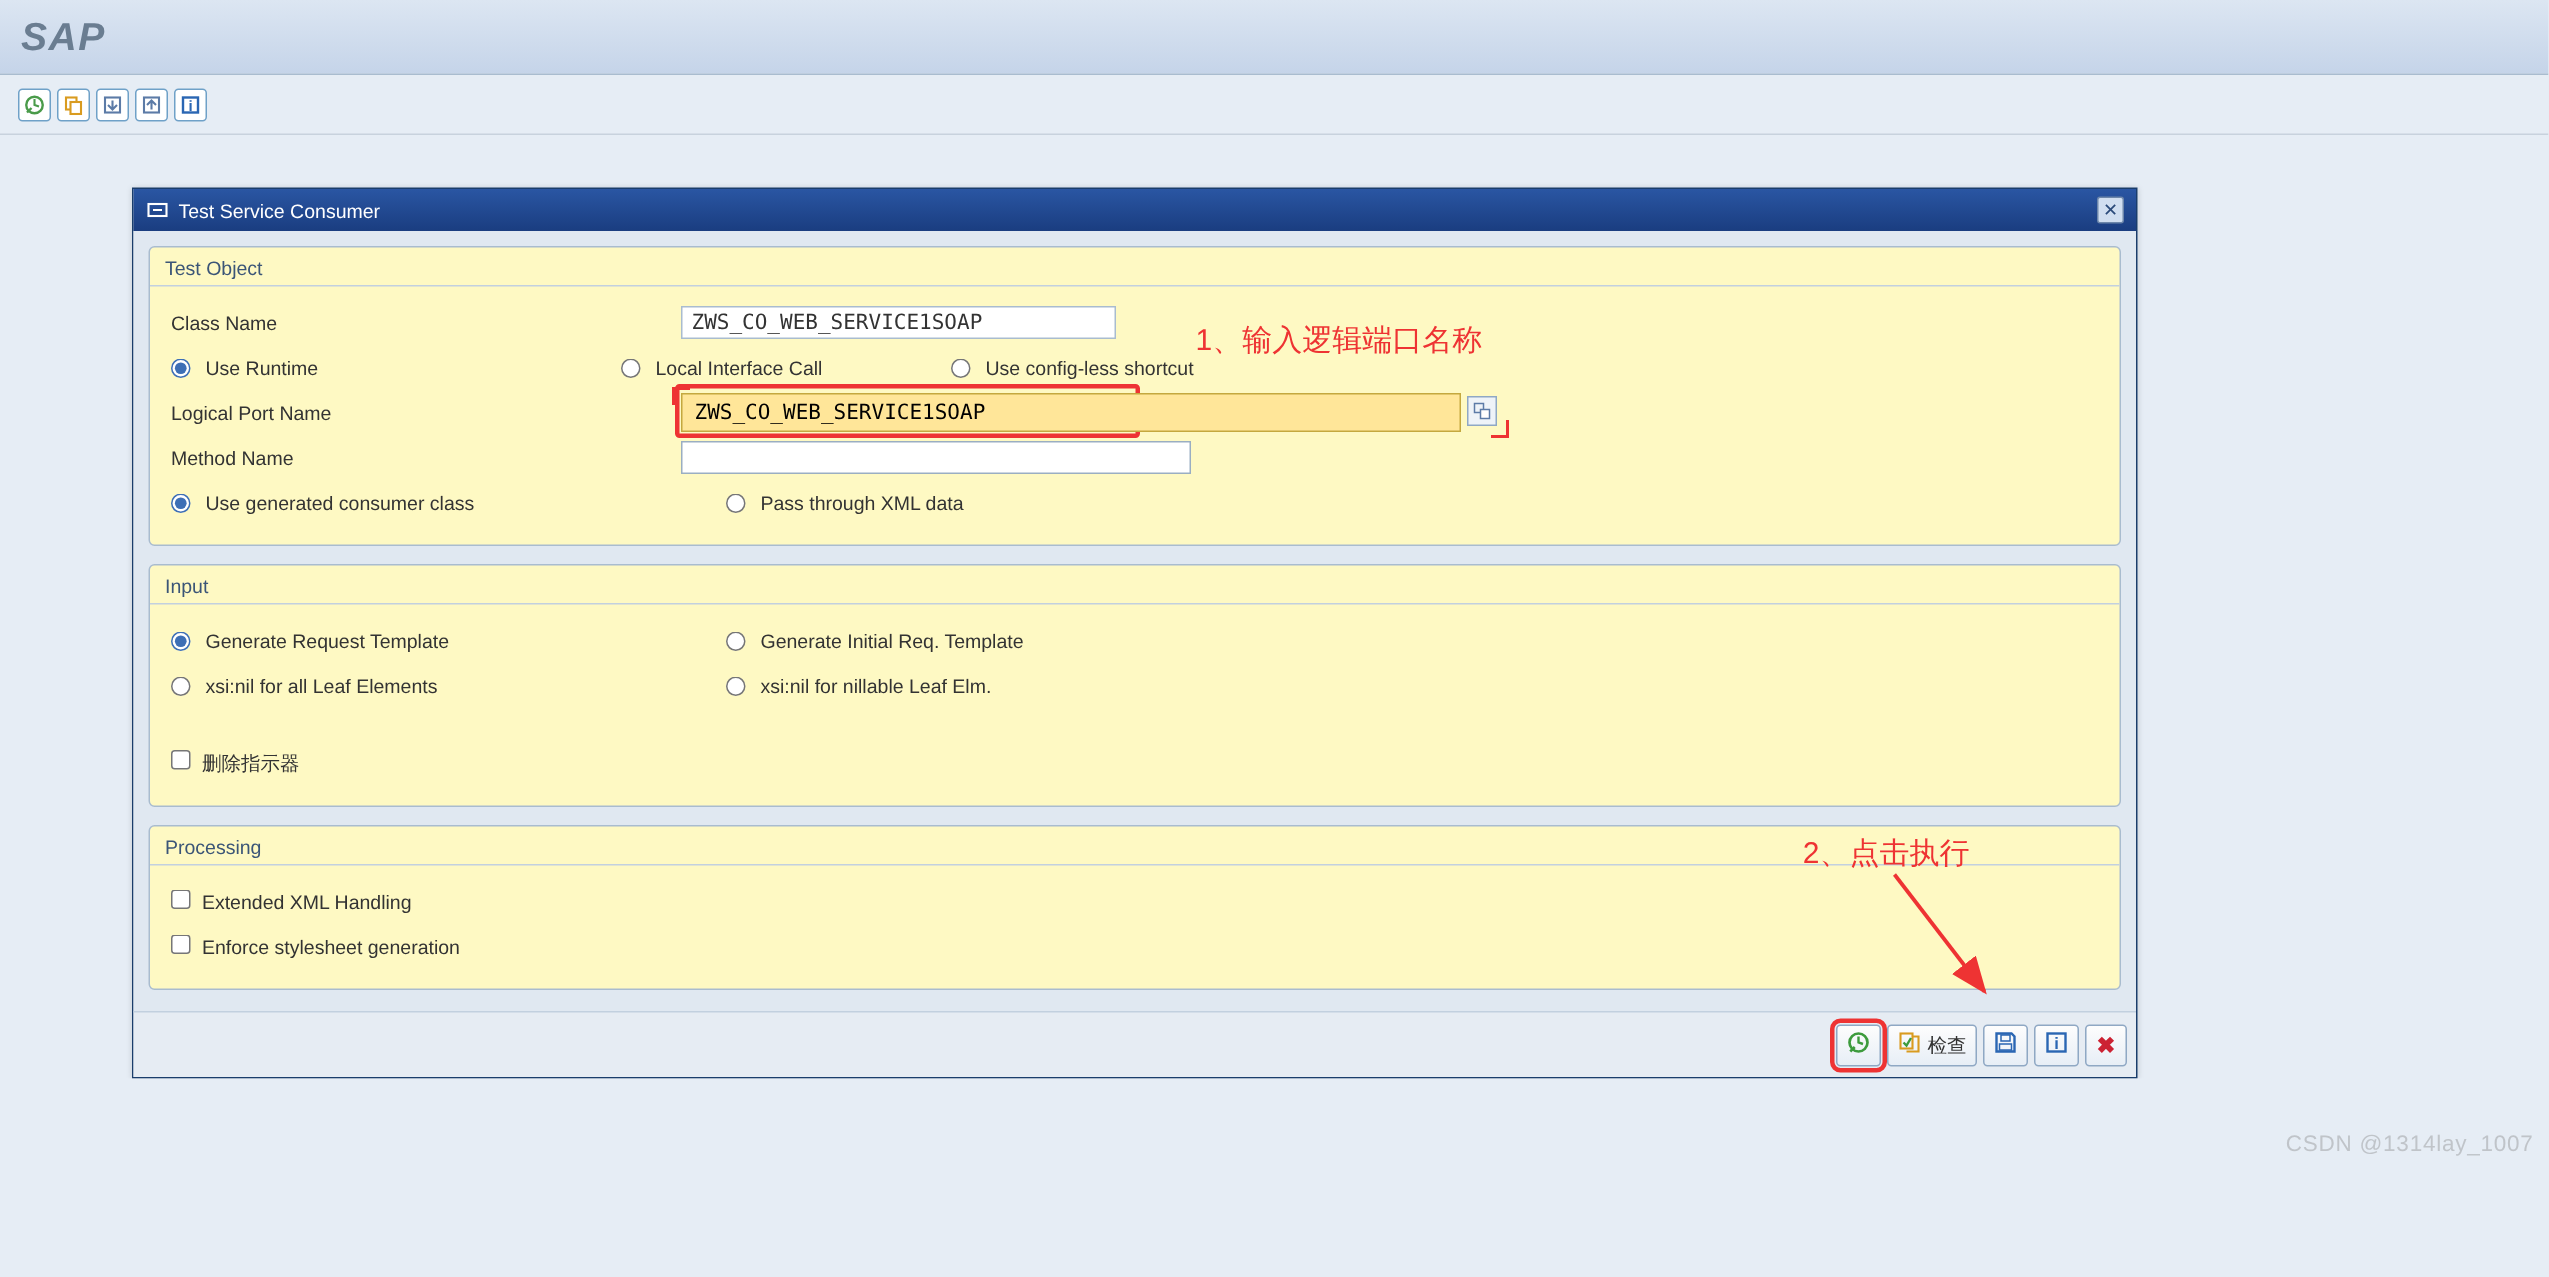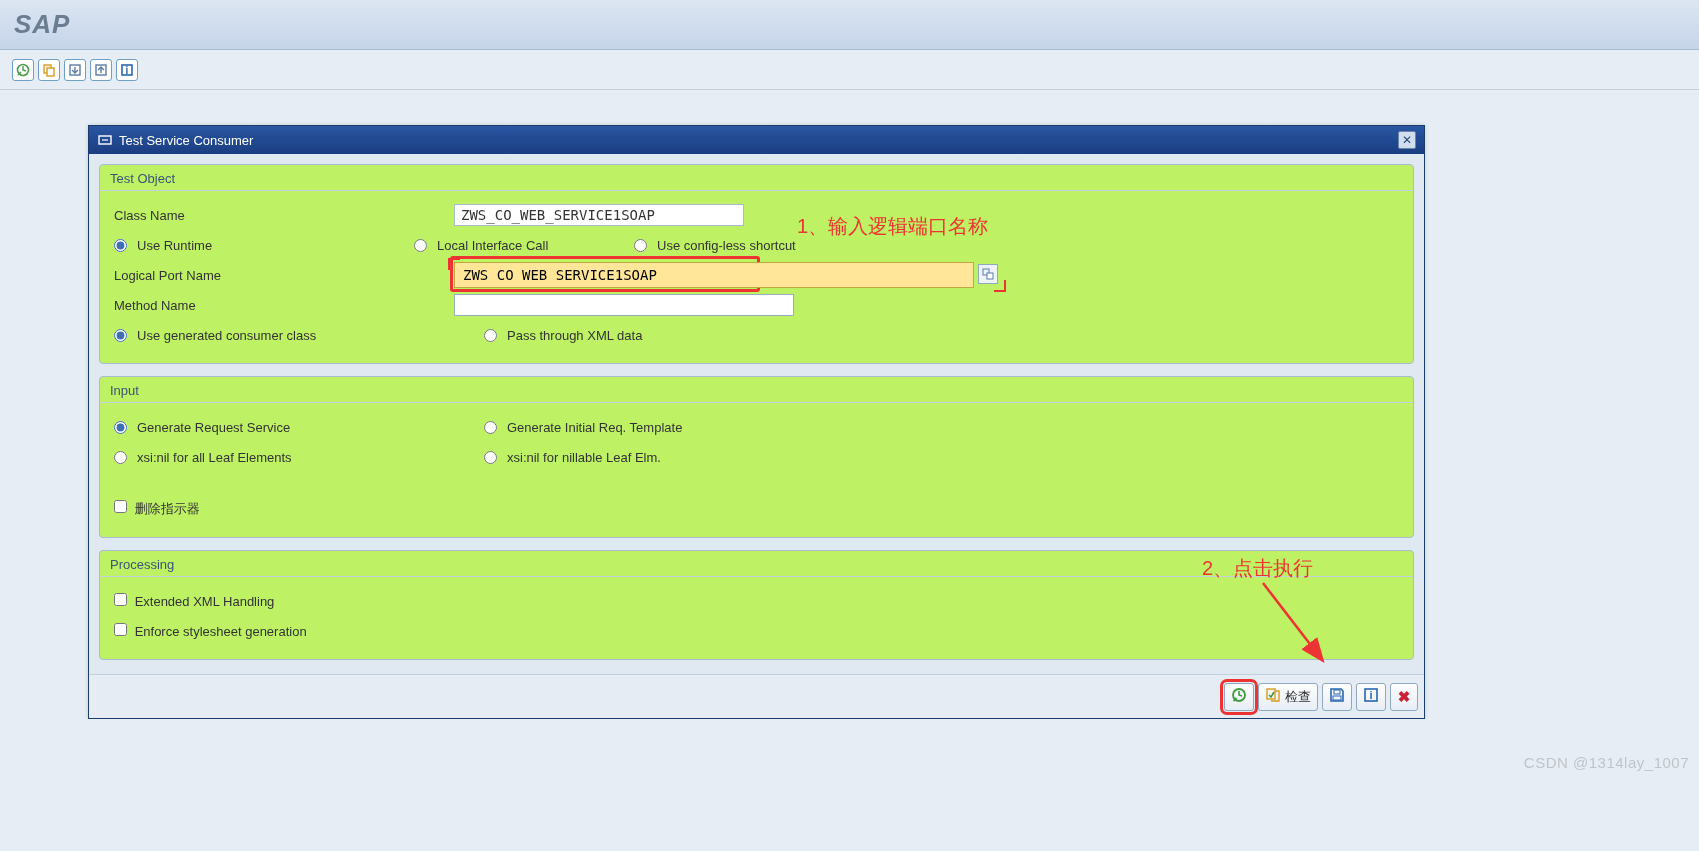--- a/index.html
+++ b/index.html
@@ -90,21 +90,21 @@
     cursor:pointer;
     border-radius:2px;
   }
   .dialog-body {
     padding: 10px;
     background: #e0e8f1;
   }
   .groupbox {
     border: 1px solid #a9bccf;
     border-radius: 4px;
-    background: #bef264;
+    background: #fef9c3;
     margin-bottom: 12px;
     position: relative;
     overflow: visible;
   }
   .groupbox-title {
     padding: 6px 10px 4px 10px;
     font-size: 13px;
     color: #3b5577;
     border-bottom: 1px solid #c2d0df;
   }
@@ -374,21 +374,21 @@
 
         <div class="annotation" style="top:48px; left:697px;">1、输入逻辑端口名称</div>
       </div>
 
       <div class="groupbox">
         <div class="groupbox-title">Input</div>
         <div class="groupbox-content">
           <div class="row">
             <label class="radio-col">
               <input type="radio" name="inp1" checked="" style="">
-              <span>Generate Request Service</span>
+              <span>Generate Request Template</span>
             </label>
             <label class="radio-col" style="margin-left:30px;">
               <input type="radio" name="inp1" style="">
               <span>Generate Initial Req. Template</span>
             </label>
           </div>
           <div class="row">
             <label class="radio-col">
               <input type="radio" name="inp2" style="">
               <span>xsi:nil for all Leaf Elements</span>

